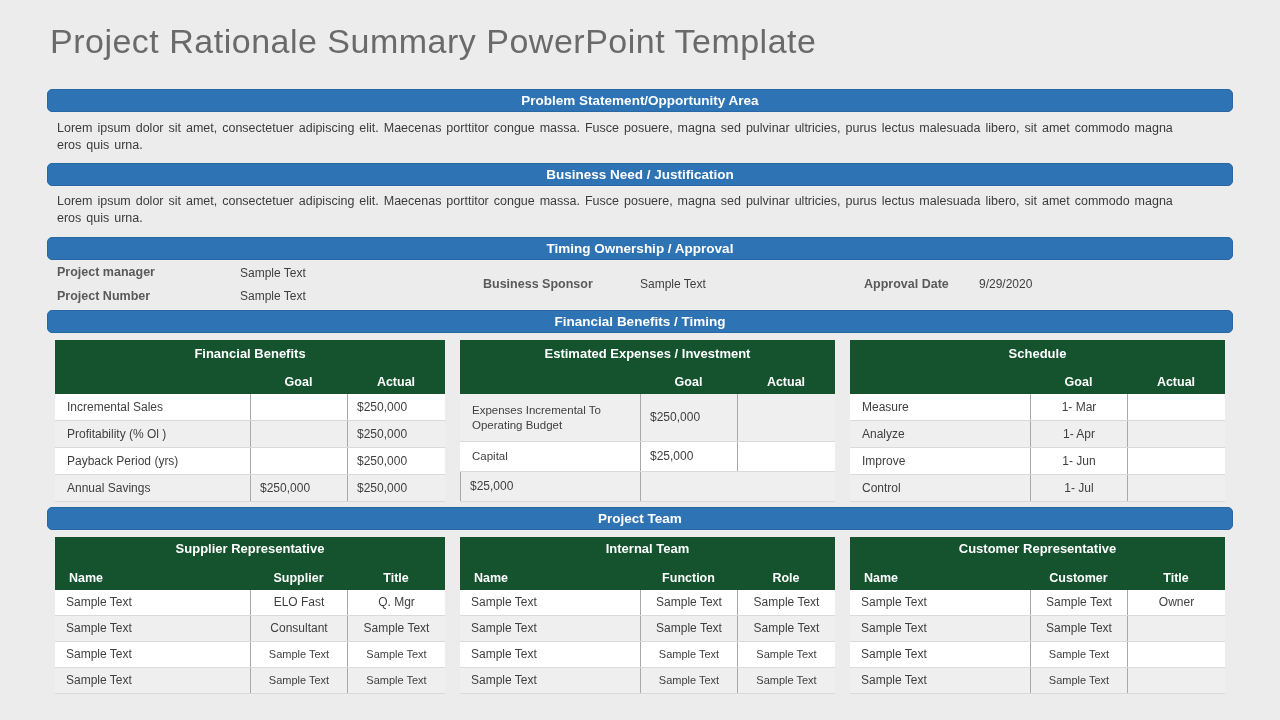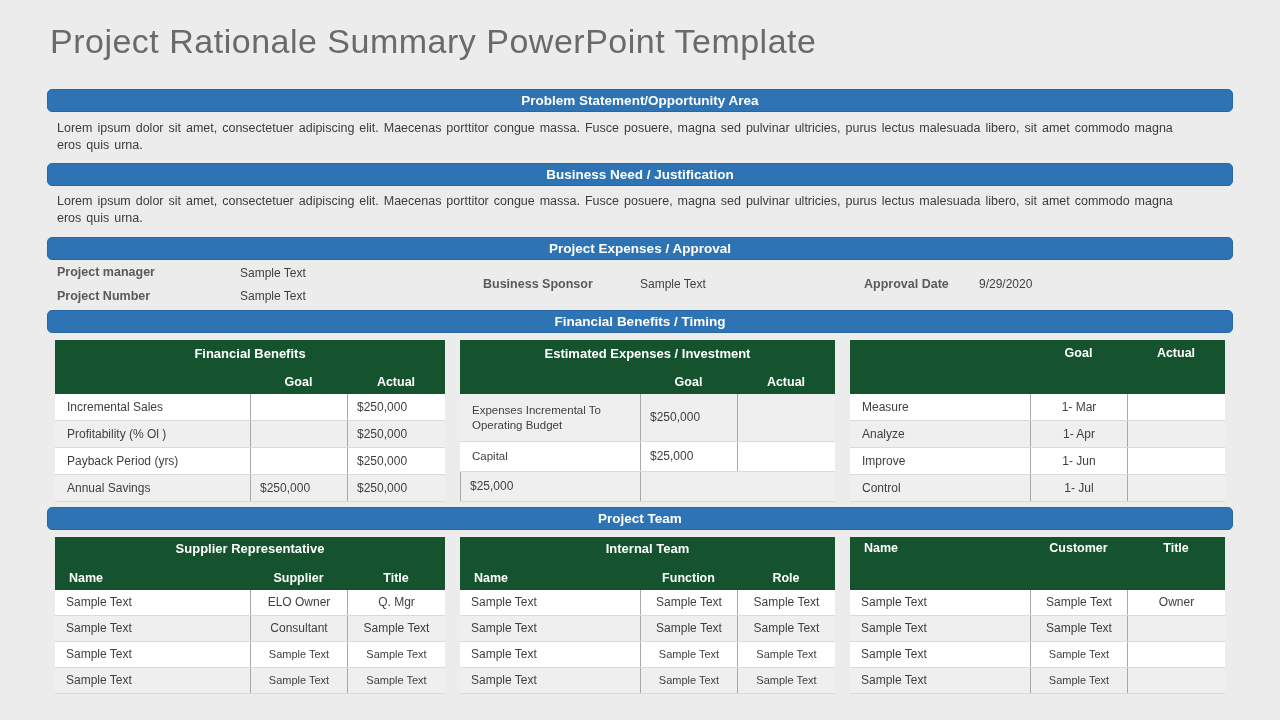--- a/index.html
+++ b/index.html
@@ -82,21 +82,21 @@
 <div class="slide">
 
   <div class="page-title">Project Rationale Summary PowerPoint Template</div>
 
   <div class="bar" style="top:89px;">Problem Statement/Opportunity Area</div>
   <div class="para" style="top:120px;">Lorem ipsum dolor sit amet, consectetuer adipiscing elit. Maecenas porttitor congue massa. Fusce posuere, magna sed pulvinar ultricies, purus lectus malesuada libero, sit amet commodo magna eros quis urna.</div>
 
   <div class="bar" style="top:163px;">Business Need / Justification</div>
   <div class="para" style="top:193px;">Lorem ipsum dolor sit amet, consectetuer adipiscing elit. Maecenas porttitor congue massa. Fusce posuere, magna sed pulvinar ultricies, purus lectus malesuada libero, sit amet commodo magna eros quis urna.</div>
 
-  <div class="bar" style="top:237px;">Project Expenses / Approval</div>
+  <div class="bar" style="top:237px;">Timing Ownership / Approval</div>
   <div class="own-label" style="left:57px; top:265px;">Project manager</div>
   <div class="own-value" style="left:240px; top:266px;">Sample Text</div>
   <div class="own-label" style="left:57px; top:289px;">Project Number</div>
   <div class="own-value" style="left:240px; top:289px;">Sample Text</div>
   <div class="own-label" style="left:483px; top:277px;">Business Sponsor</div>
   <div class="own-value" style="left:640px; top:277px;">Sample Text</div>
   <div class="own-label" style="left:864px; top:277px;">Approval Date</div>
   <div class="own-value" style="left:979px; top:277px;">9/29/2020</div>
 
   <div class="bar" style="top:310px;">Financial Benefits / Timing</div>
@@ -153,20 +153,21 @@
           <div class="t-cell c2"></div>
         </div>
         <div class="t-row row-grid">
           <div class="t-cell c1">$25,000</div>
           <div class="t-cell c2"></div>
         </div>
       </div>
     </div>
   <div class="tbl fintbl w375 center-vals" style="left:850px; top:340px; width:375px;">
       <div class="t-head">
+        <div class="t-title">Schedule</div>
         <div class="row-grid">
           <div class="t-colh c0"></div>
           <div class="t-colh c1">Goal</div>
           <div class="t-colh c2">Actual</div>
         </div>
       </div>
       <div class="t-body">
         <div class="t-row row-grid">
           <div class="t-cell c0">Measure</div>
           <div class="t-cell c1">1- Mar</div>
@@ -196,21 +197,21 @@
         <div class="t-title">Supplier Representative</div>
         <div class="row-grid">
           <div class="t-colh c0">Name</div>
           <div class="t-colh c1">Supplier</div>
           <div class="t-colh c2">Title</div>
         </div>
       </div>
       <div class="t-body">
         <div class="t-row row-grid">
           <div class="t-cell c0">Sample Text</div>
-          <div class="t-cell c1">ELO Owner</div>
+          <div class="t-cell c1">ELO Fast</div>
           <div class="t-cell c2">Q. Mgr</div>
         </div>
         <div class="t-row row-grid">
           <div class="t-cell c0">Sample Text</div>
           <div class="t-cell c1">Consultant</div>
           <div class="t-cell c2">Sample Text</div>
         </div>
         <div class="t-row row-grid">
           <div class="t-cell c0">Sample Text</div>
           <div class="t-cell c1">Sample Text</div>
@@ -250,20 +251,21 @@
         </div>
         <div class="t-row row-grid">
           <div class="t-cell c0">Sample Text</div>
           <div class="t-cell c1">Sample Text</div>
           <div class="t-cell c2">Sample Text</div>
         </div>
       </div>
     </div>
   <div class="tbl teamtbl w375" style="left:850px; top:537px; width:375px;">
       <div class="t-head">
+        <div class="t-title">Customer Representative</div>
         <div class="row-grid">
           <div class="t-colh c0">Name</div>
           <div class="t-colh c1">Customer</div>
           <div class="t-colh c2">Title</div>
         </div>
       </div>
       <div class="t-body">
         <div class="t-row row-grid">
           <div class="t-cell c0">Sample Text</div>
           <div class="t-cell c1">Sample Text</div>

